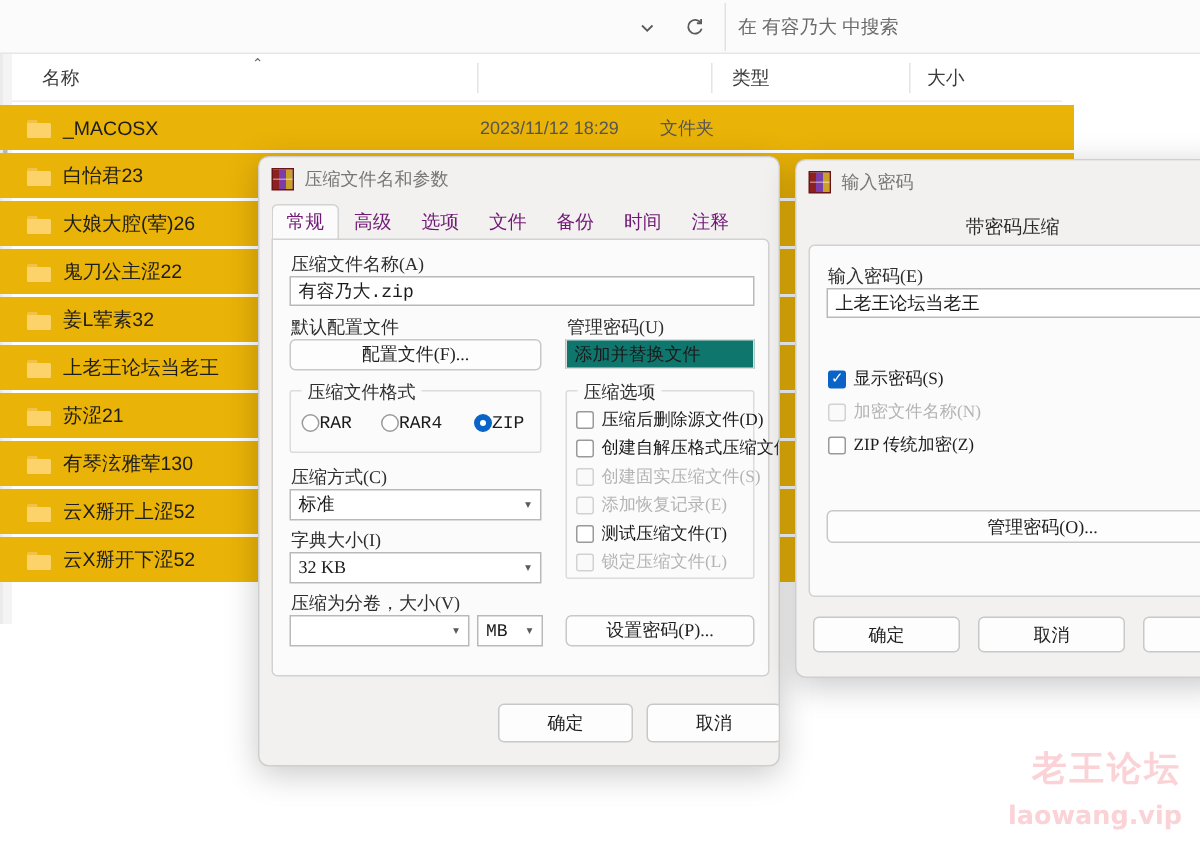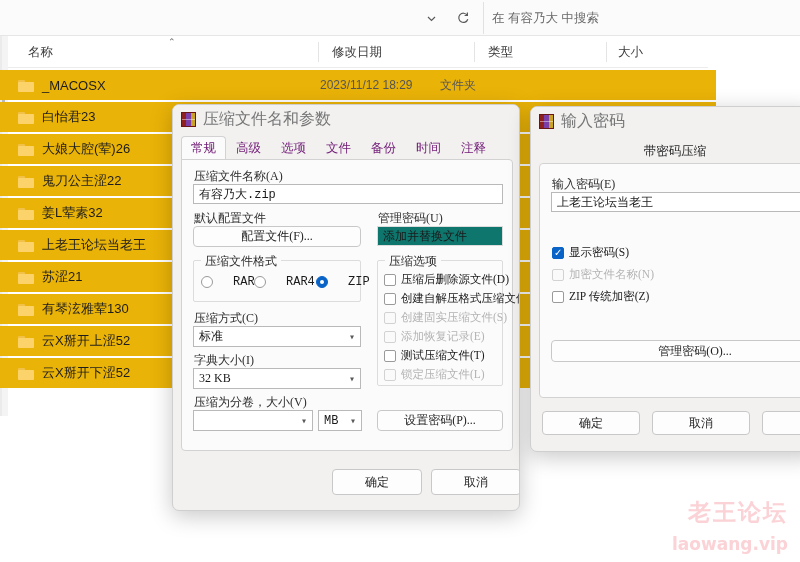--- a/index.html
+++ b/index.html
@@ -117,21 +117,21 @@
     width: 15px; height: 15px; flex: 0 0 auto;
     background:
       linear-gradient(90deg,#8f2020 0 33%, #7b3ea8 33% 66%, #c9a227 66% 100%);
     border: 1px solid #6a1515;
     position: relative;
   }
   .rar-ico::after {
     content:""; position:absolute; left:0; top:50%; right:0; height:1px;
     background: rgba(255,255,255,.45);
   }
-  .rar-title-text { font-size: 16px; color: #767676; }
+  .rar-title-text { font-size: 12px; color: #767676; }
 
   .tabs {
     position: relative; height: 25px; margin: 2px 0 0 8px;
     display: flex; align-items: flex-end;
   }
   .tab {
     padding: 3px 9px 4px 9px; font-size: 12.5px; color: #701a75;
     border: 1px solid transparent; border-bottom: none;
     position: relative; top: 1px;
   }
@@ -168,21 +168,21 @@
 
   .group {
     position: absolute; border: 1px solid #dcdcdc; border-radius: 2px;
   }
   .group > .gtitle {
     position: absolute; top: -8px; left: 7px; background: #fbfbfb;
     padding: 0 4px; font-size: 12px; color: #2e2e2e;
     font-family: "Liberation Serif", serif;
   }
 
-  .radio-row { position: absolute; display: flex; align-items: center; gap: 20px; }
+  .radio-row { position: absolute; display: flex; align-items: center; gap: 0; }
   .radio {
     width: 12px; height: 12px; border-radius: 50%;
     border: 1px solid #9a9a9a; background: #fff; flex: 0 0 auto;
     position: relative;
   }
   .radio.on { border-color: #0a64c8; background: #0a64c8; }
   .radio.on::after {
     content:""; position:absolute; left:3px; top:3px;
     width:4px; height:4px; border-radius:50%; background:#fff;
   }
@@ -253,21 +253,20 @@
         <path d="M11.4 1.6 L11.4 4.5 L8.6 4.5" fill="none" stroke="#5a5a5a" stroke-width="1.2"></path>
       </svg>
     </div>
     <div class="addr-sep"></div>
     <div class="search-box">在 有容乃大 中搜索</div>
   </div>
 
   <div class="col-header">
     <div class="col" style="left:18px;width:300px">名称</div>
     <div class="col-div" style="left:318px"></div>
-    <div class="col" style="left:322px;width:150px">修改日期</div>
     <div class="col-div" style="left:474px"></div>
     <div class="col" style="left:478px;width:130px">类型</div>
     <div class="col-div" style="left:606px"></div>
     <div class="col" style="left:608px;width:108px">大小</div>
   </div>
   <div class="sort-caret">⌃</div>
 
   <div class="rail">
     <div class="rail-thumb"></div>
   </div>

